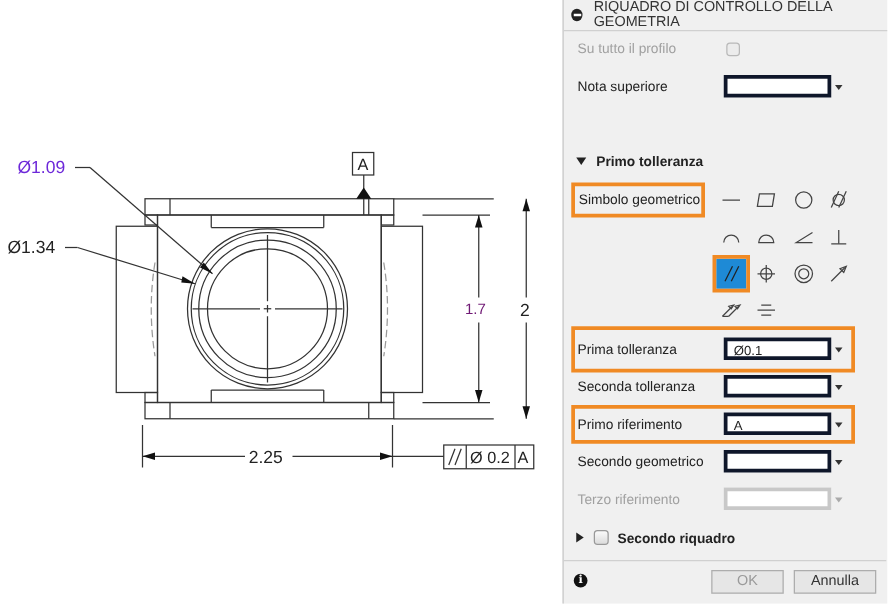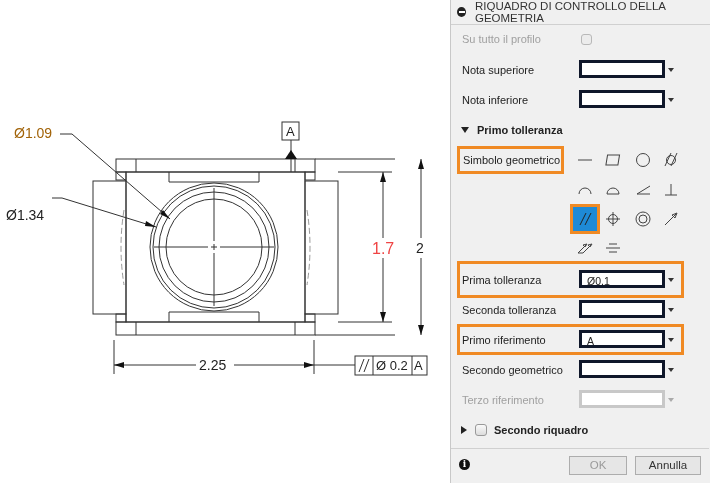--- a/index.html
+++ b/index.html
@@ -113,23 +113,23 @@
       <polygon points="170,219 160,214 163,210"></polygon>
       <polygon points="156,227 145,226 146,221"></polygon>
       <polygon points="383,172 380,182 386,182"></polygon>
       <polygon points="383,322 380,312 386,312"></polygon>
       <polygon points="421,159 418,169 424,169"></polygon>
       <polygon points="421,335 418,325 424,325"></polygon>
       <polygon points="114,365 124,362 124,368"></polygon>
       <polygon points="314,365 304,362 304,368"></polygon>
     </g>
   </svg>
-  <div style="position:absolute;left:14px;top:125px;font-size:14px;color:#a16207;">Ø1.09</div>
-  <div style="position:absolute;left:6px;top:207px;font-size:14px;color:#222;">Ø1.34</div>
-  <div style="position:absolute;left:372px;top:240px;font-size:16px;color:#ef4444;">1.7</div>
+  <div style="position:absolute;left:14px;top:125px;font-size:14px;color:#6d28d9;">Ø1.09</div>
+  <div style="position:absolute;left:6px;top:189px;font-size:14px;color:#222;">Ø1.34</div>
+  <div style="position:absolute;left:372px;top:240px;font-size:12px;color:#701a75;">1.7</div>
   <div style="position:absolute;left:416px;top:240px;font-size:14px;color:#222;">2</div>
   <div style="position:absolute;left:199px;top:357px;font-size:14px;color:#222;">2.25</div>
   <div style="position:absolute;left:286px;top:124px;font-size:13px;color:#222;">A</div>
   <div style="position:absolute;left:376px;top:358px;font-size:13px;color:#222;">Ø 0.2</div>
   <div style="position:absolute;left:414px;top:358px;font-size:13px;color:#222;">A</div>
 </div>
 
 <div class="panel">
   <div class="panel-header">
     <span class="hdr-icon"></span>
@@ -140,25 +140,20 @@
     <span class="lbl disabled">Su tutto il profilo</span>
     <span class="cb dis" style="left:130px;top:1px;"></span>
   </div>
 
   <div class="row" style="top:60px;height:18px;">
     <span class="lbl" style="top:4px;">Nota superiore</span>
     <div class="inp"></div>
     <span class="dd" style="top:8px;"></span>
   </div>
 
-  <div class="row" style="top:90px;height:18px;">
-    <span class="lbl" style="top:4px;">Nota inferiore</span>
-    <div class="inp"></div>
-    <span class="dd" style="top:8px;"></span>
-  </div>
 
   <div class="section" style="top:124px;">
     <span class="tri-down"></span><span>Primo tolleranza</span>
   </div>
 
   <div class="hl" style="left:6px;top:146px;width:107px;height:28px;"></div>
   <span class="lbl" style="top:154px;left:12px;position:absolute;">Simbolo geometrico</span>
 
   <div class="sym" style="left:122px;top:148px;">
     <svg width="18" height="18">

